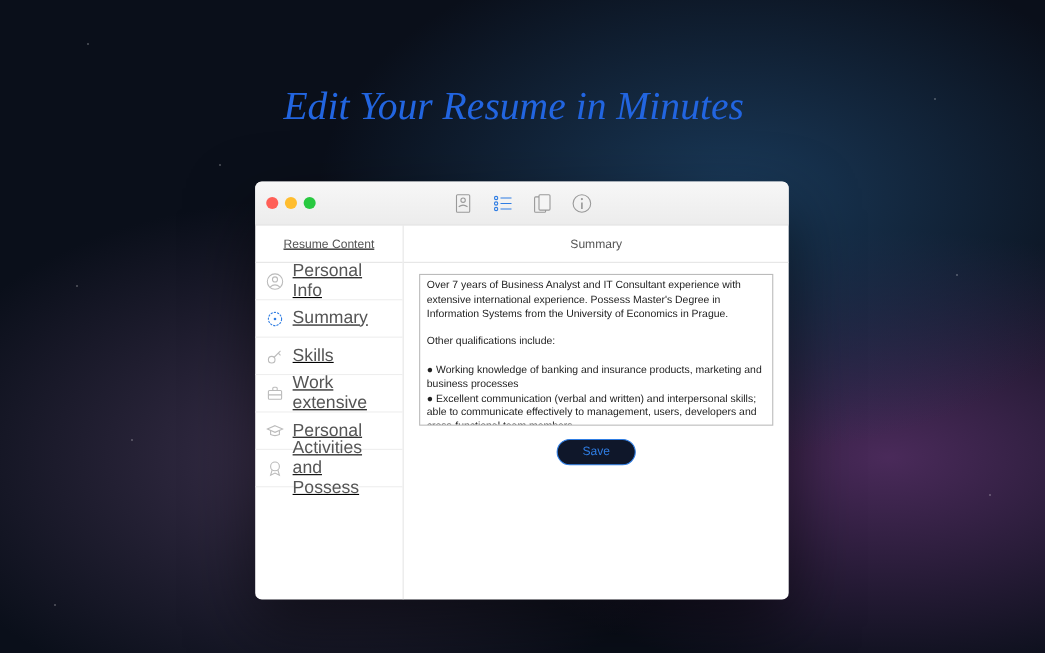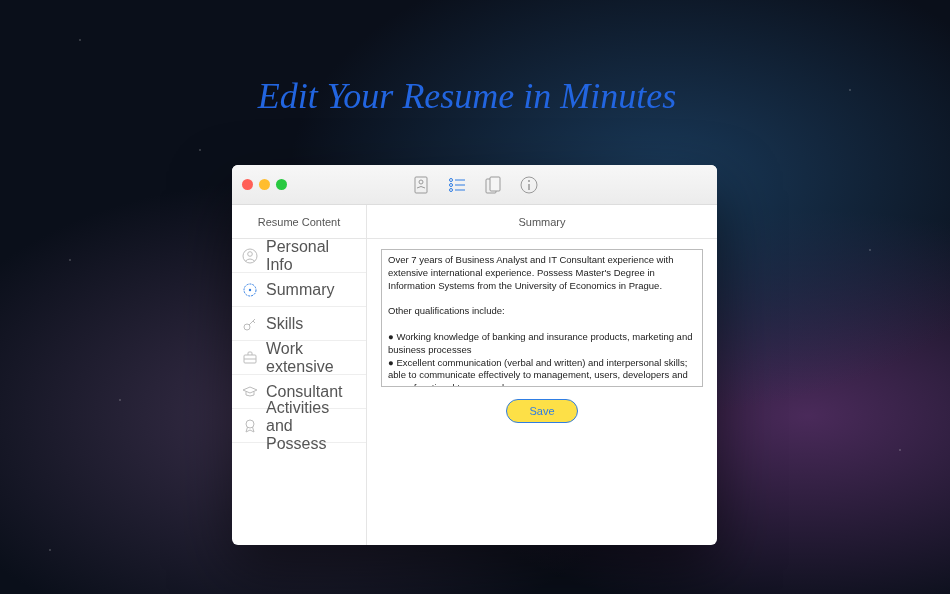--- a/index.html
+++ b/index.html
@@ -85,20 +85,21 @@
       justify-content: center;
       cursor: pointer;
     }
     .ticon svg { display: block; }
     .body { flex: 1; display: flex; }
     .sidebar {
       width: 135px;
       border-right: 1px solid #e5e5e5;
       display: flex;
       flex-direction: column;
+      text-decoration: underline;
     }
     .sidebar-header {
       height: 34px;
       display: flex;
       align-items: center;
       justify-content: center;
       font-size: 11px;
       color: #555;
       border-bottom: 1px solid #e5e5e5;
     }
@@ -153,21 +154,21 @@
       color: #222;
       resize: none;
       overflow: hidden;
       white-space: pre-wrap;
     }
     .save-btn {
       margin-top: 12px;
       padding: 5px 22px;
       border: 1px solid #2f7de3;
       border-radius: 14px;
-      background: #fde047;
+      background: #0f172a;
       color: #2f7de3;
       font-size: 11px;
       cursor: pointer;
     }
   </style>
 </head>
 <body>
 
 <div class="headline">Edit Your Resume in Minutes</div>
 
@@ -259,21 +260,21 @@
         <span>Work extensive</span>
       </div>
 
       <div class="sidebar-item">
         <span class="sicon">
           <svg width="16" height="16" viewBox="0 0 16 16">
               <path d="M8 3 L15 6 L8 9 L1 6 Z" fill="none" stroke="currentColor" stroke-width="1"></path>
               <path d="M4 7.5 V11 Q8 13 12 11 V7.5" fill="none" stroke="currentColor" stroke-width="1"></path>
             </svg>
         </span>
-        <span>Consultant</span>
+        <span>Personal</span>
       </div>
 
       <div class="sidebar-item">
         <span class="sicon">
           <svg width="16" height="16" viewBox="0 0 16 16">
               <circle cx="8" cy="6" r="4" fill="none" stroke="currentColor" stroke-width="1"></circle>
               <path d="M5.5 9 L4 14 L8 12 L12 14 L10.5 9" fill="none" stroke="currentColor" stroke-width="1"></path>
             </svg>
         </span>
         <span>Activities and Possess</span>

